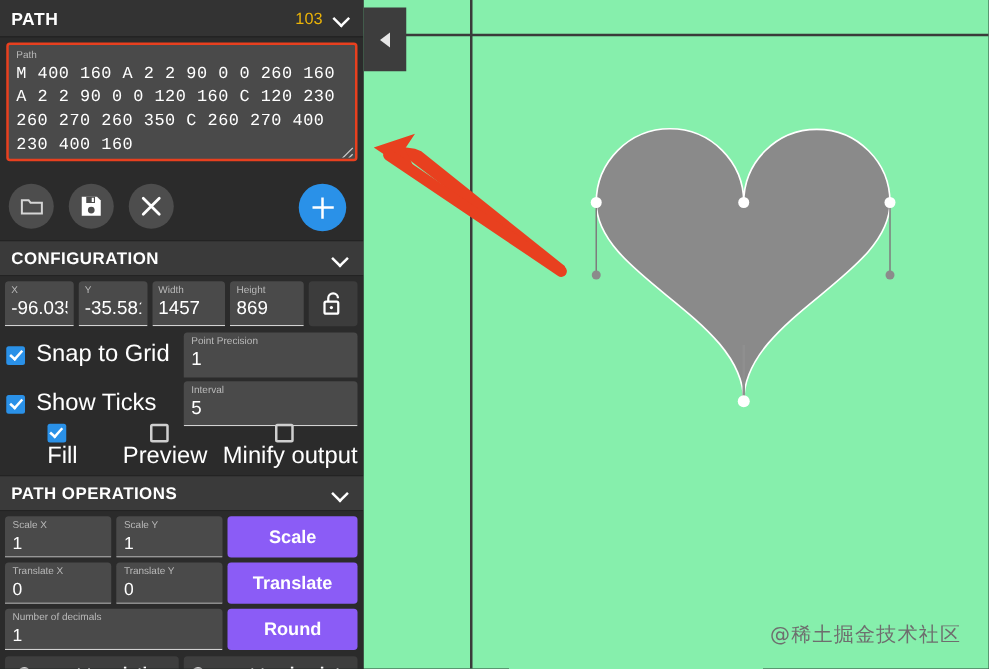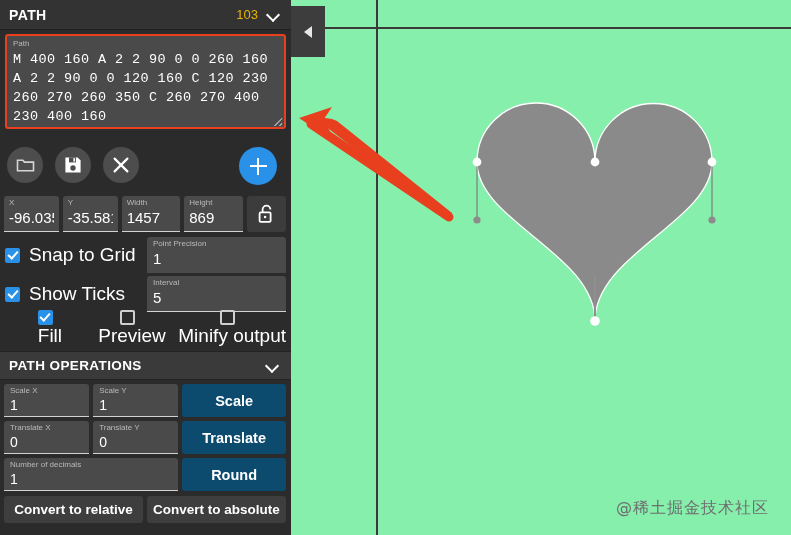--- a/index.html
+++ b/index.html
@@ -180,21 +180,21 @@
   
   .ops-row { display: flex; gap: 4px; padding: 4px 5px 0 4px; align-items: stretch; }
   .op-field {
     background: #4a4a4a; border-bottom: 1px solid #d2d2d2;
     border-radius: 3px 3px 0 0;
     padding: 2px 6px 1px 6px; height: 33px; overflow: hidden;
   }
   .op-field .nf-label { font-size: 8px; color: #b9b9b9; line-height: 10px; white-space: nowrap; }
   .op-field .nf-value { font-size: 14px; color: #ffffff; line-height: 19px; }
   .op-btn {
-    background: #0c4a6e; border: none; border-radius: 3px;
+    background: #8b5cf6; border: none; border-radius: 3px;
     color: #ffffff; font-size: 14.5px; font-weight: bold;
     font-family: "Liberation Sans", sans-serif;
     cursor: pointer; height: 33px;
   }
   .convert-row { display: flex; gap: 4px; padding: 5px 5px 0 4px; }
   .convert-btn {
     flex: 1; background: #3e3e3e; border: none; border-radius: 3px;
     color: #ffffff; font-size: 13.5px; font-weight: bold;
     font-family: "Liberation Sans", sans-serif;
     height: 27px; cursor: pointer; white-space: nowrap;
@@ -274,20 +274,24 @@
         <svg width="18" height="18" viewBox="0 0 18 18">
           <path d="M2.6 2.6 L15.4 15.4 M15.4 2.6 L2.6 15.4" stroke="#ffffff" stroke-width="2.2" stroke-linecap="round"></path>
         </svg>
       </button>
       <button class="fab">
         <span class="plus-h"></span>
         <span class="plus-v"></span>
       </button>
     </div>
 
+    <div class="section-bar">
+      <span class="sb-title">CONFIGURATION</span>
+      <span class="chev"></span>
+    </div>
 
     <div class="fields-row">
       <div class="num-field" style="width:57px">
         <div class="nf-label">X</div>
         <div class="nf-value">-96.0359</div>
       </div>
       <div class="num-field" style="width:57px">
         <div class="nf-label">Y</div>
         <div class="nf-value">-35.5819</div>
       </div>

